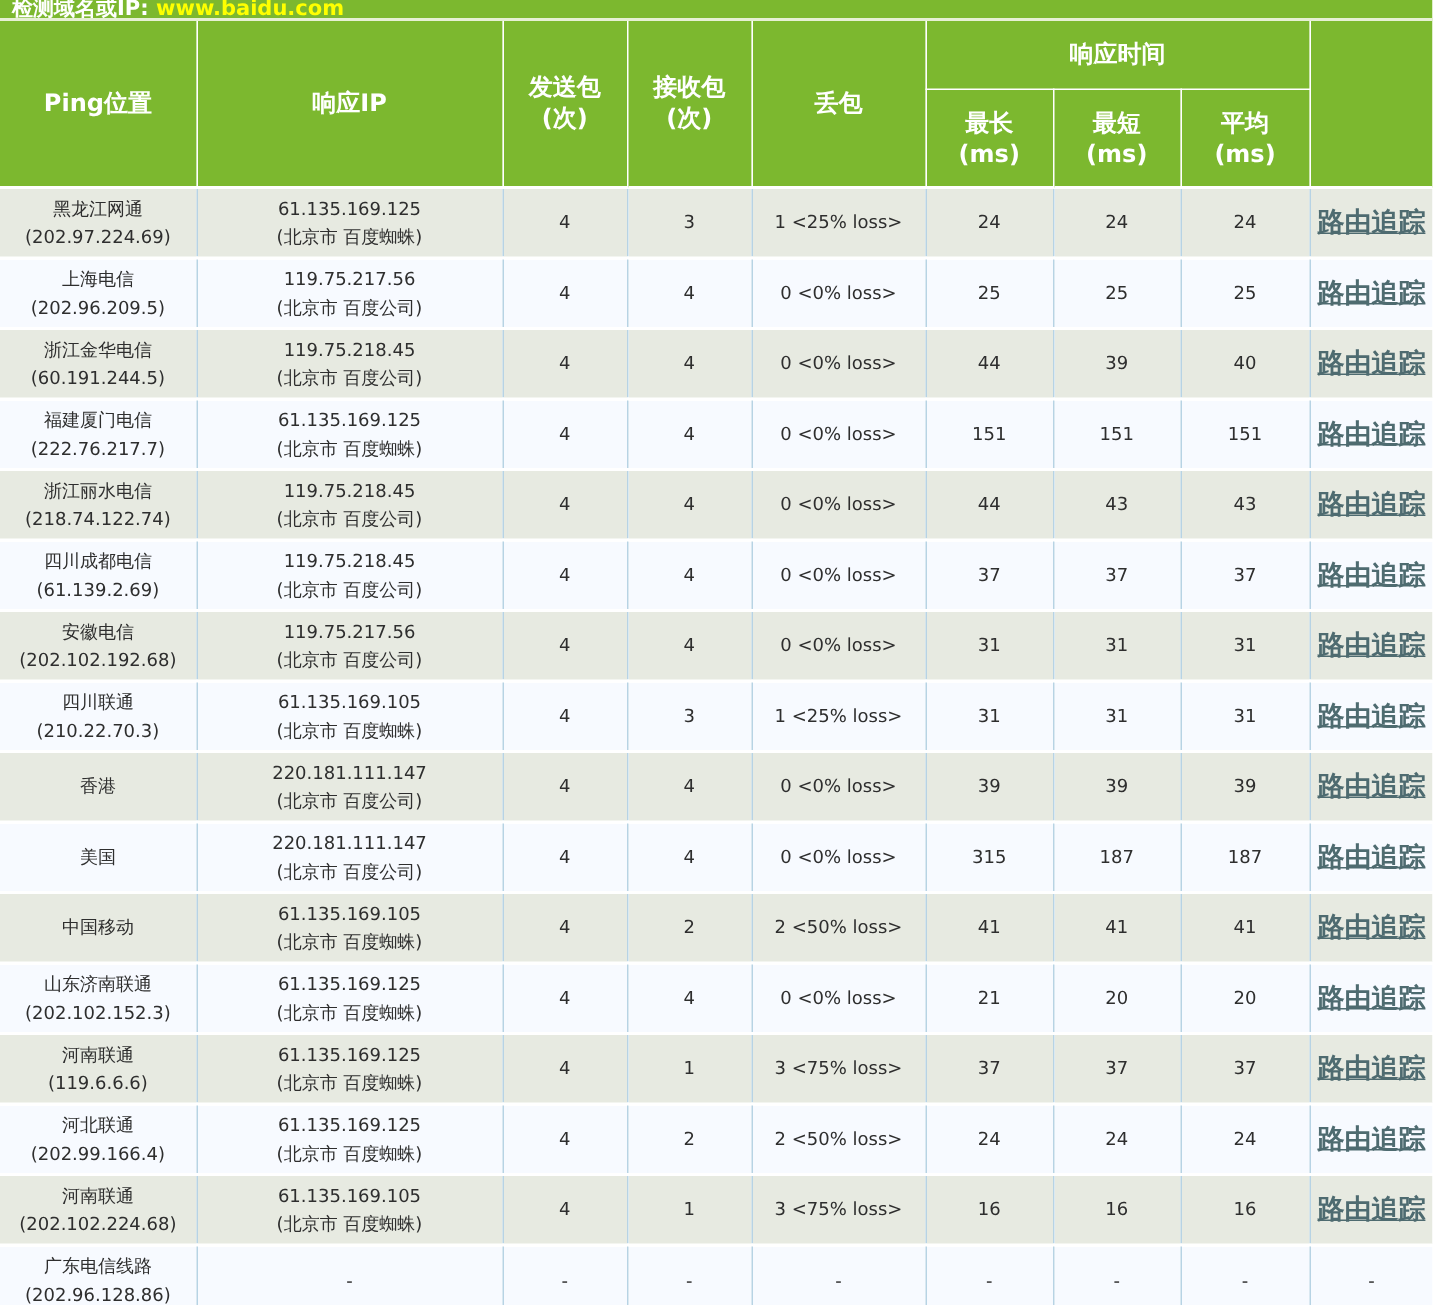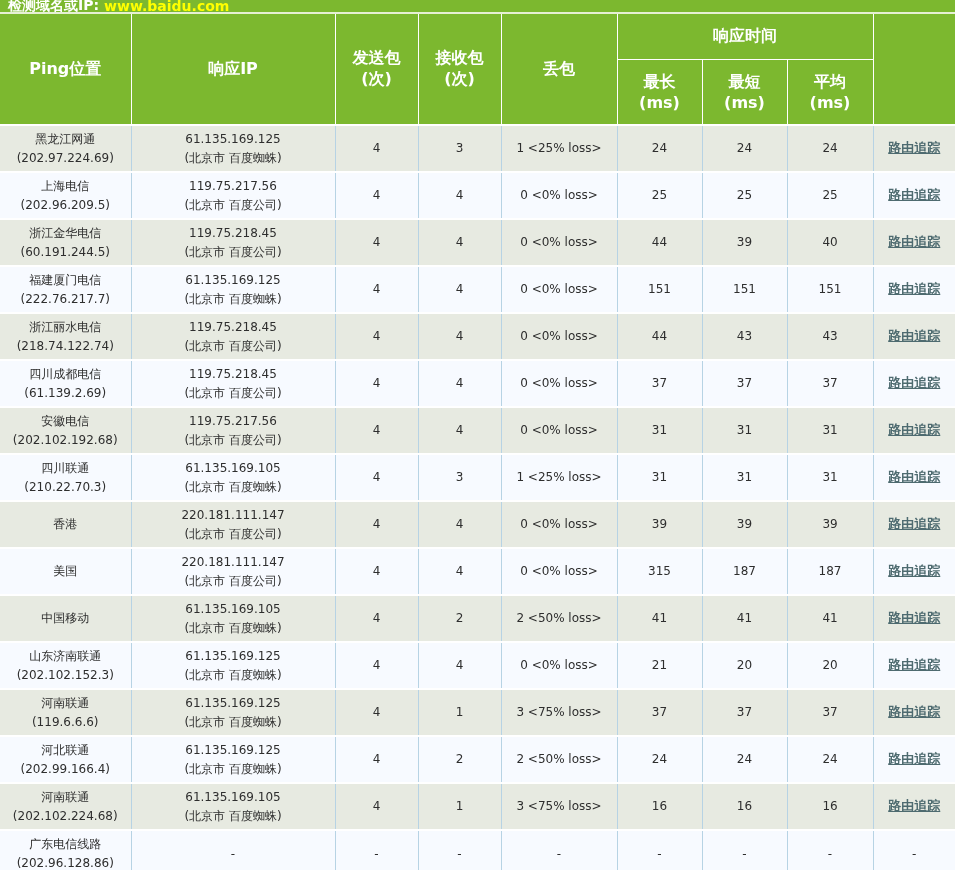--- a/index.html
+++ b/index.html
@@ -65,21 +65,21 @@
     border-left:1px solid var(--cell-border,#b7d3e4);
     border-top:2px solid var(--row-separator,#ffffff);
     padding:2px 3px;
     overflow:hidden;
   }
   table.ping-table td:first-child{border-left:none;margin-top:32px;}
   table.ping-table tbody tr:nth-child(odd) td{background:var(--row-odd,#e7eae1);}
   table.ping-table tbody tr:nth-child(even) td{background:var(--row-even,#f7faff);}
   a.route-link{
     color:var(--link-color,#4e6b70);
-    font-size:13px;
+    font-size:18px;
     font-weight:bold;
     cursor:pointer;
   }
   a.route-plain{
     color:var(--cell-text,#2e2e2e);
     font-size:12px;
     font-weight:normal;
     text-decoration:none;
     cursor:default;
   }

